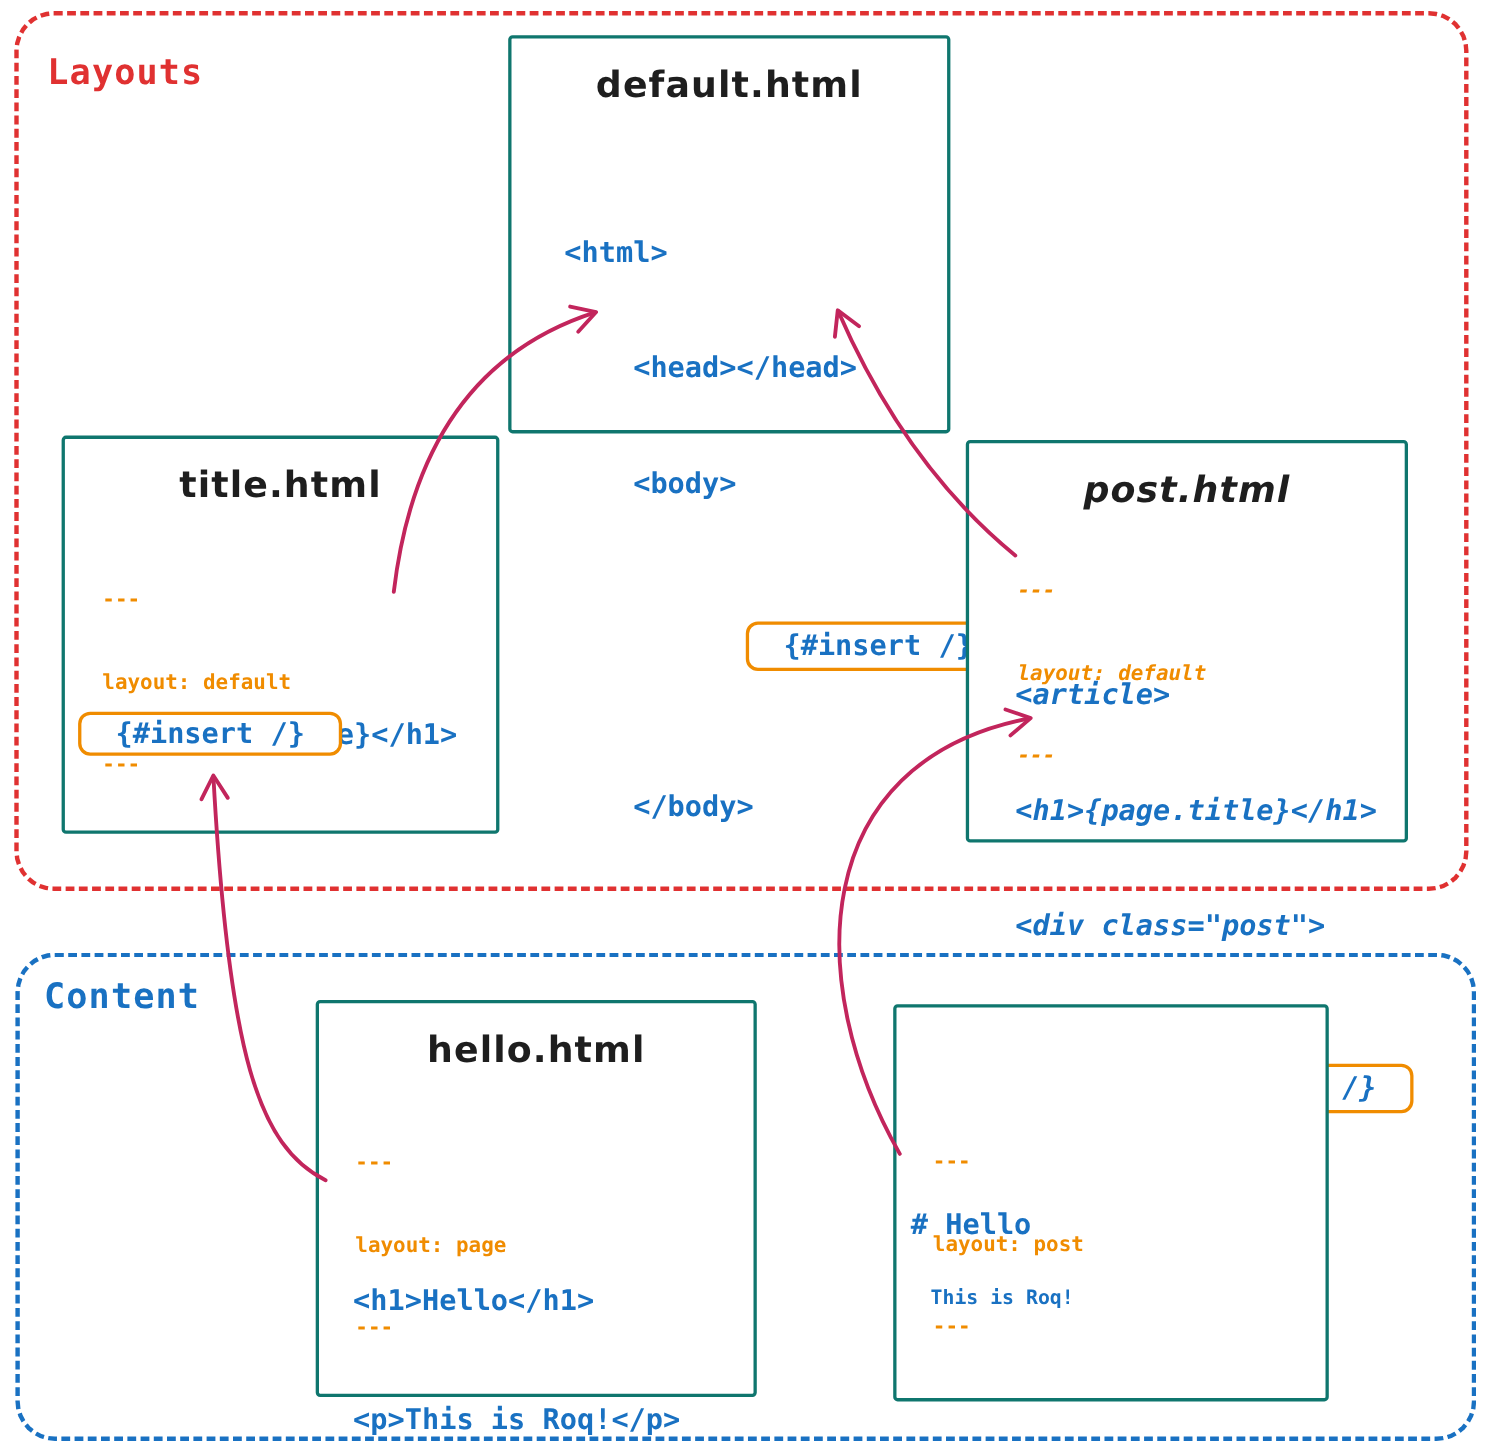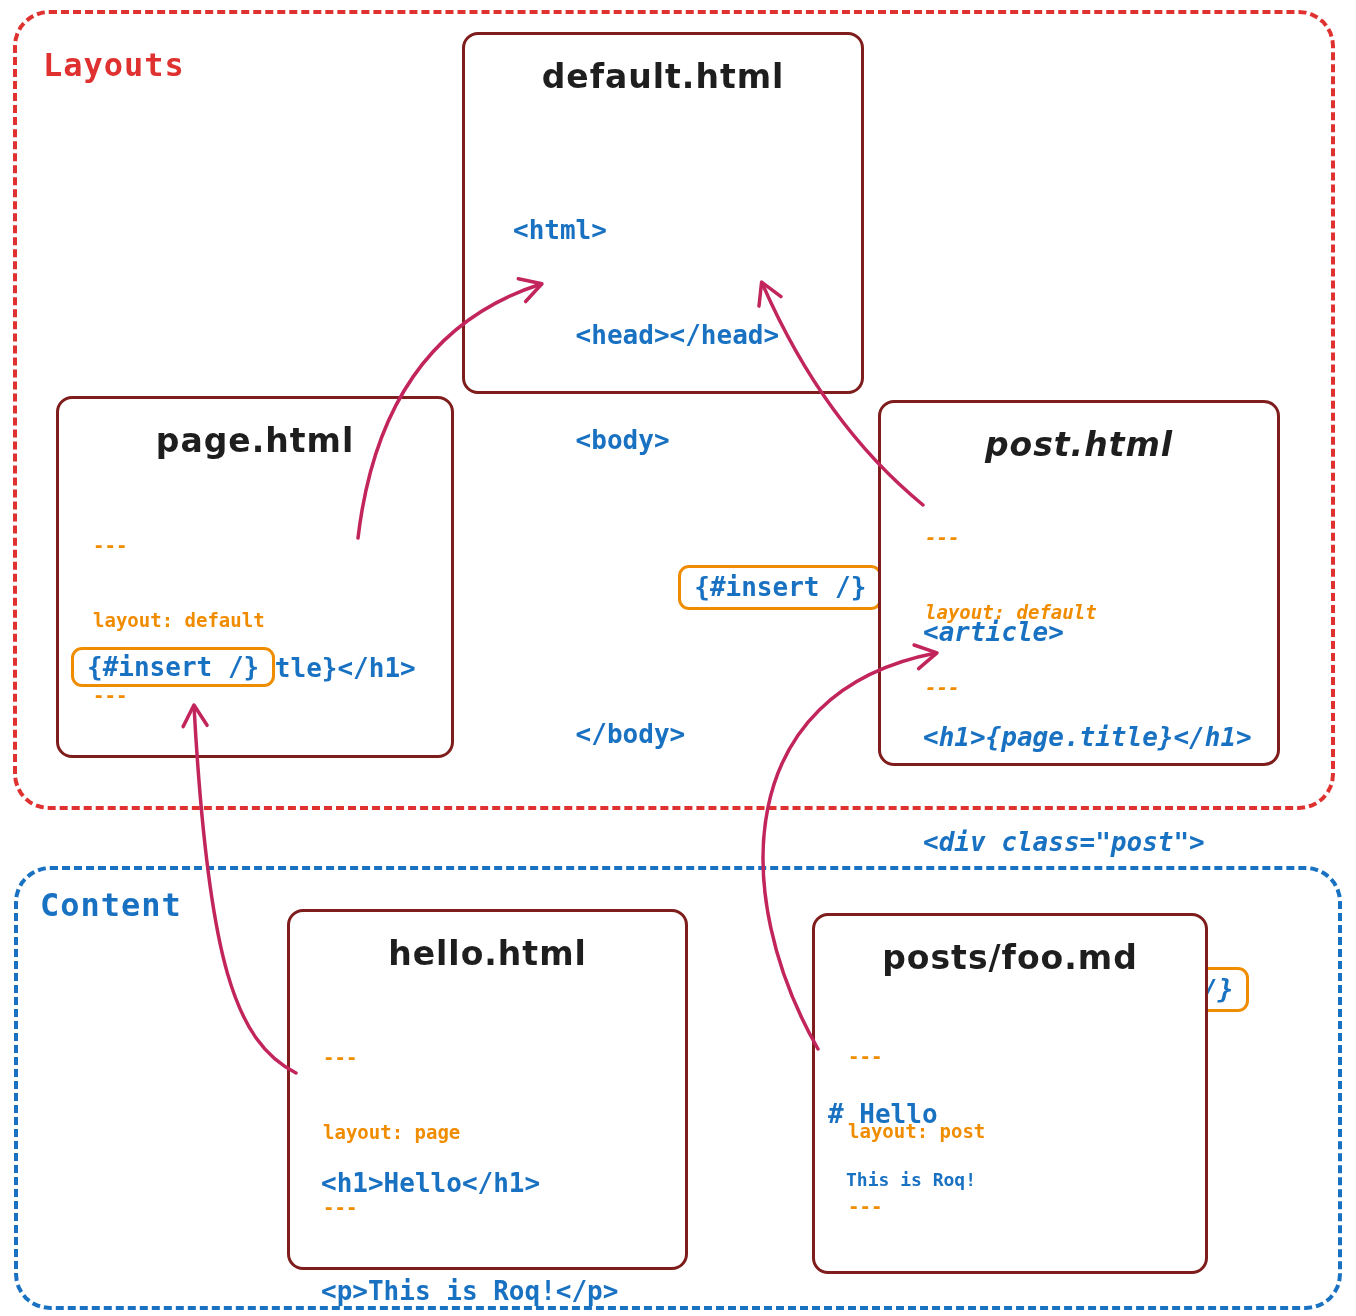--- a/index.html
+++ b/index.html
@@ -26,22 +26,22 @@
     font-family: "DejaVu Sans Mono", monospace;
     font-weight: 700; font-size: 32px; letter-spacing: 1px;
   }
   #region-layouts .region-label { left: 26px; top: 32px; color: #e03131; }
   #region-content .region-label { left: 22px; top: 16px; color: #1971c2; }
 
   
   .file-box {
     position: absolute;
     background: #ffffff;
-    border: 3px solid #7f1d1d;
-    border-radius: 16px;
+    border: 3px solid #0f766e;
+    border-radius: 4px;
   }
   #box-default { left: 462px; top: 32px;  width: 396px; height: 356px; }
   #box-page    { left: 56px;  top: 396px; width: 392px; height: 356px; }
   #box-post    { left: 878px; top: 400px; width: 396px; height: 360px; font-style: italic; }
   #box-hello   { left: 287px; top: 909px; width: 395px; height: 355px; }
   #box-foo     { left: 812px; top: 913px; width: 390px; height: 355px; }
 
   .file-title {
     text-align: center;
     font-size: 33px; font-weight: 700; color: #1e1e1e;
@@ -62,21 +62,21 @@
     font-family: "DejaVu Sans Mono", monospace;
     font-weight: 700; font-size: 19px; line-height: 25px;
     color: #f08c00;
     white-space: pre;
   }
 
   .insert-box {
     display: inline-block;
     border: 3px solid #f08c00;
     border-radius: 11px;
-    padding: 2px 13px;
+    padding: 2px 31px;
     font-family: "DejaVu Sans Mono", monospace;
     font-weight: 700; font-size: 26px;
     color: #1971c2;
     background: #ffffff;
   }
   .insert-line { margin: 2px 0; }
 
   #box-default .code { left: 48px; top: 108px; }
   #box-default .insert-line { margin-left: 40px; }
 
@@ -124,21 +124,21 @@
       <div class="code-line">    &lt;head&gt;&lt;/head&gt;</div>
       <div class="code-line">    &lt;body&gt;</div>
       <div class="insert-line">
         <span class="insert-box">{#insert /}</span>
       </div>
       <div class="code-line">    &lt;/body&gt;</div>
     </div>
   </div>
 
   <div class="file-box" id="box-page">
-    <div class="file-title">page.html</div>
+    <div class="file-title">title.html</div>
     <div class="fm">
       <div>---</div>
       <div>layout: default</div>
       <div>---</div>
     </div>
     <div class="code">
       <div class="code-line">&lt;h1&gt;{page.title}&lt;/h1&gt;</div>
     </div>
     <span class="insert-box insert-standalone">{#insert /}</span>
   </div>
@@ -169,21 +169,20 @@
       <div>layout: page</div>
       <div>---</div>
     </div>
     <div class="code">
       <div class="code-line">&lt;h1&gt;Hello&lt;/h1&gt;</div>
       <div class="code-line">&lt;p&gt;This is Roq!&lt;/p&gt;</div>
     </div>
   </div>
 
   <div class="file-box" id="box-foo">
-    <div class="file-title">posts/foo.md</div>
     <div class="fm">
       <div>---</div>
       <div>layout: post</div>
       <div>---</div>
     </div>
     <div class="code-line code-md1"># Hello</div>
     <div class="code-line code-md2">This is Roq!</div>
   </div>
 
   <svg id="arrow-layer" viewBox="0 0 1356 1316">

